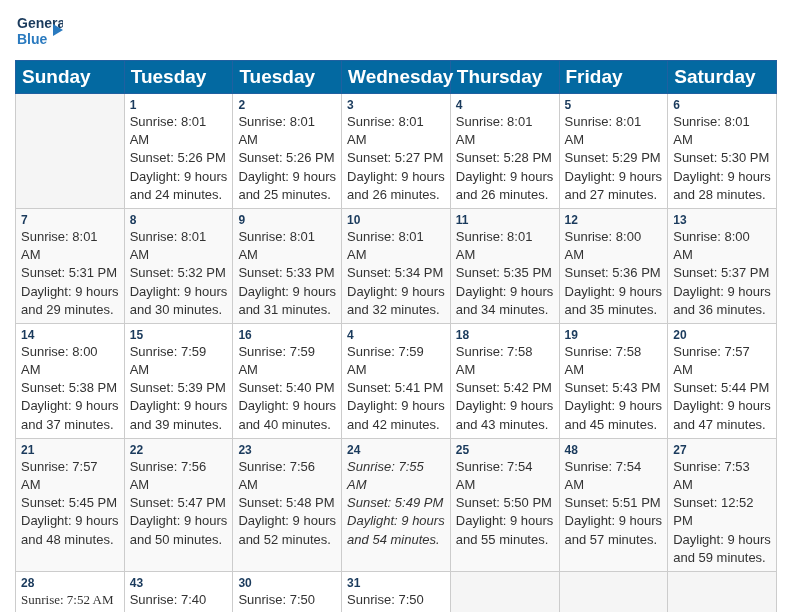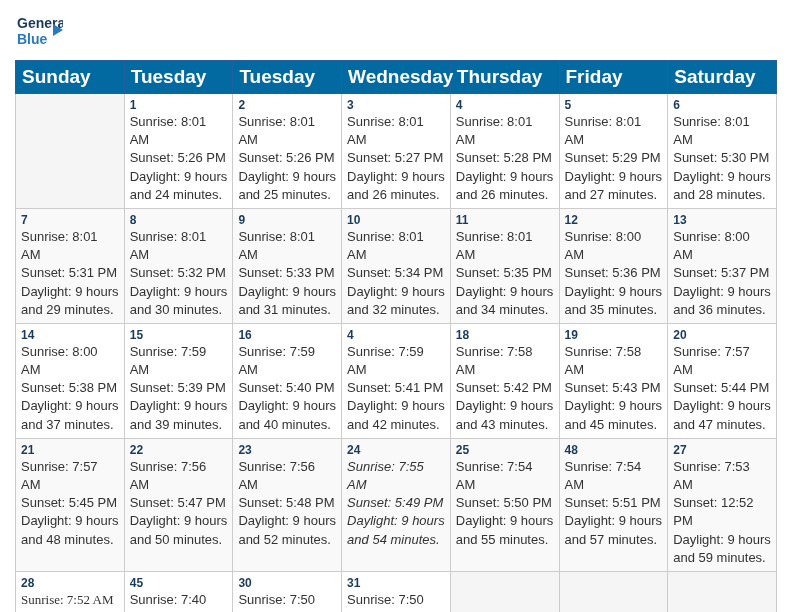--- a/index.html
+++ b/index.html
@@ -314,21 +314,21 @@
         </tr>
         <tr>
           <td>
             <span class="day-number">28</span>
             <div class="day-info" style="white-space: pre-line; font-family: Liberation Serif, serif;">Sunrise: 7:52 AM
 Sunset: 5:54 PM
 Daylight: 10 hours
 and 1 minute.</div>
           </td>
           <td>
-            <span class="day-number">45</span>
+            <span class="day-number">43</span>
             <div class="day-info" style="white-space: pre-line;">Sunrise: 7:40 AM
 Sunset: 5:55 PM
 Daylight: 10 hours
 and 3 minutes.</div>
           </td>
           <td>
             <span class="day-number">30</span>
             <div class="day-info" style="white-space: pre-line;">Sunrise: 7:50 AM
 Sunset: 5:56 PM
 Daylight: 10 hours

